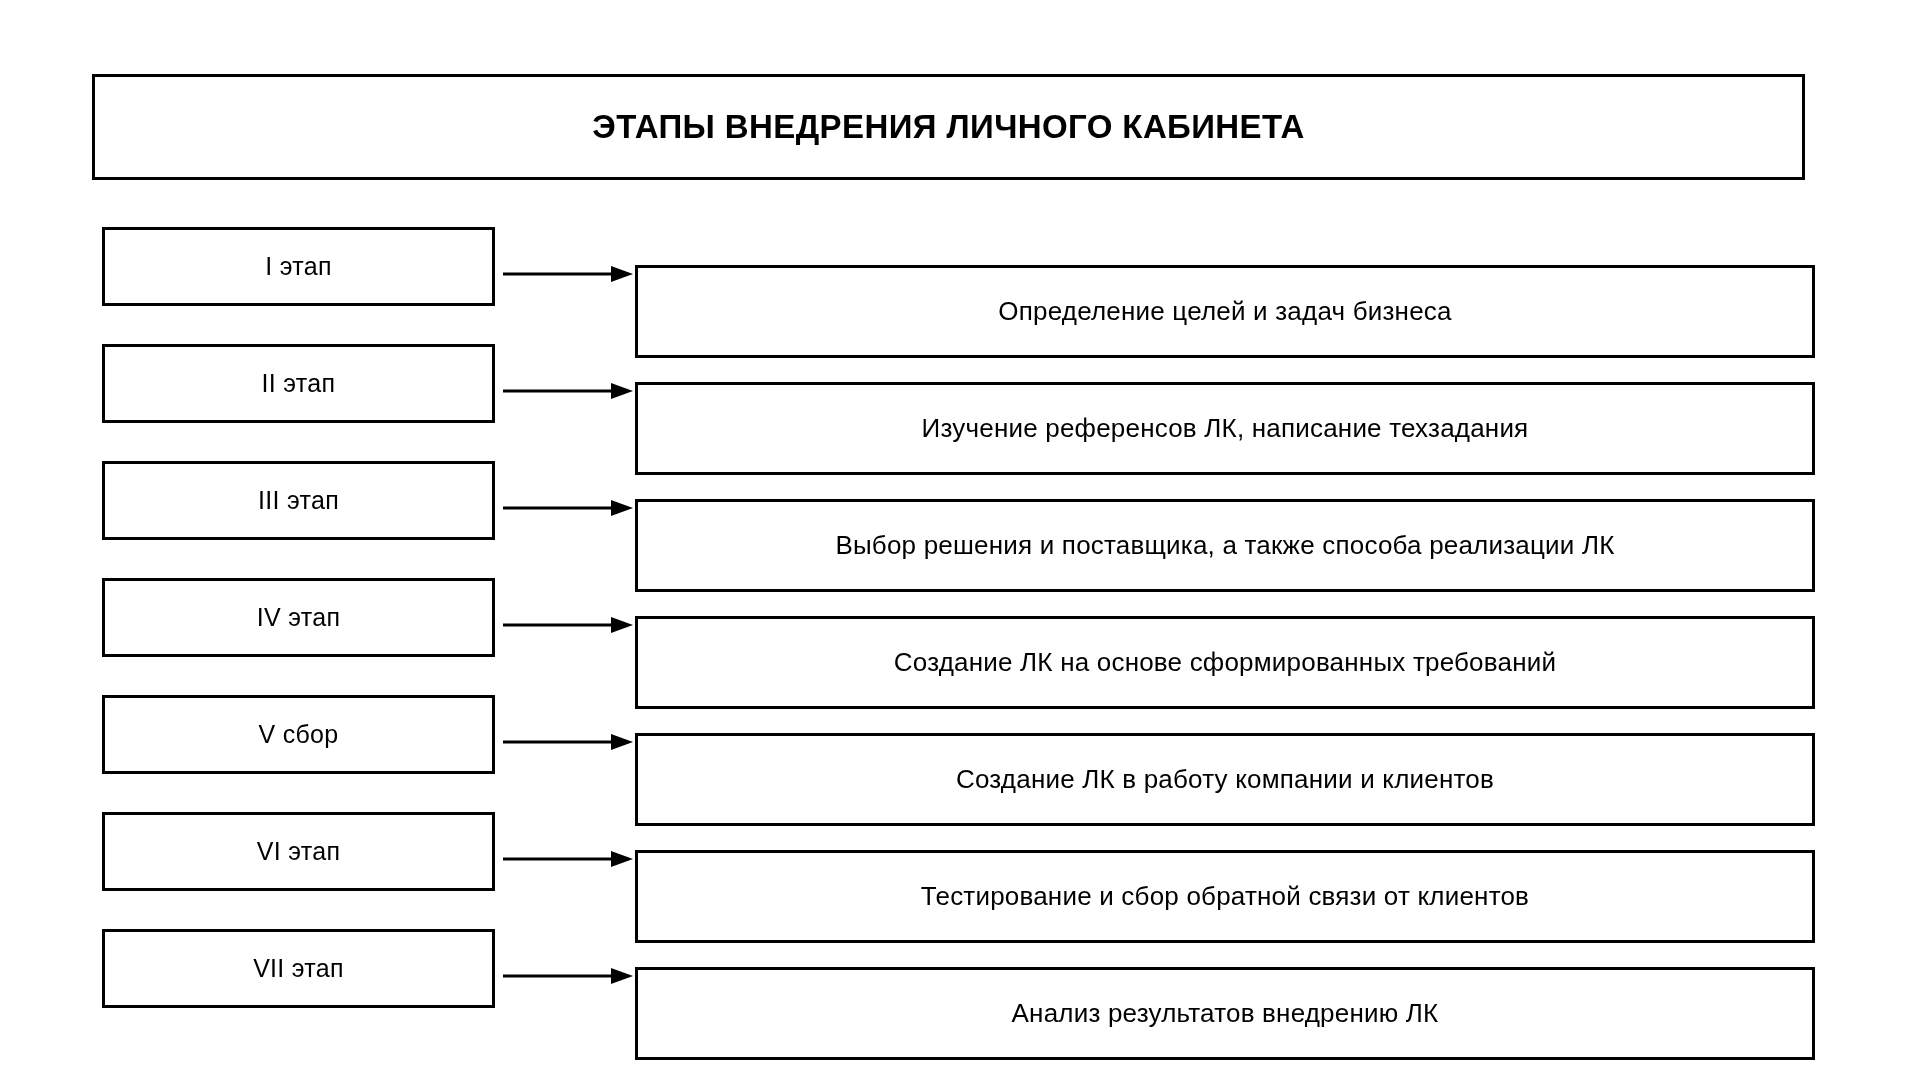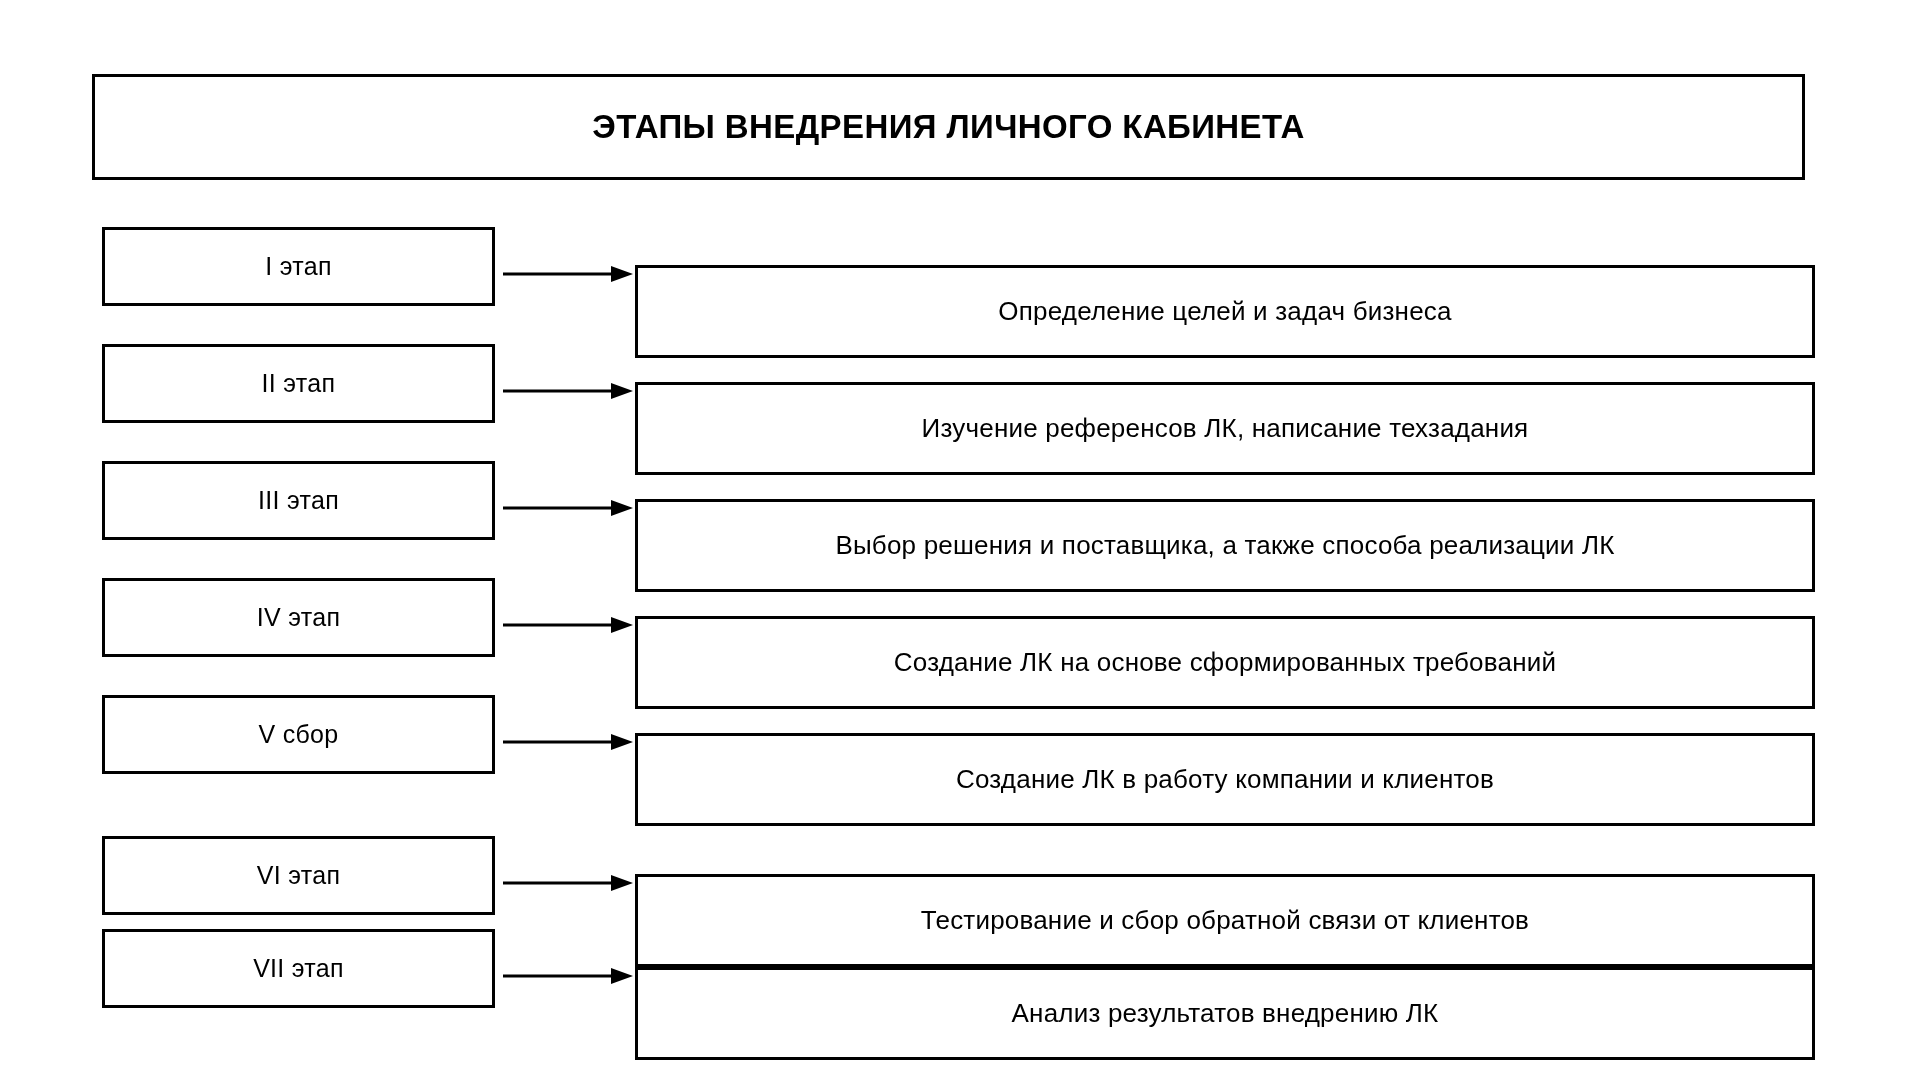--- a/index.html
+++ b/index.html
@@ -189,21 +189,21 @@
       <svg width="130" height="20" viewBox="0 0 130 20" aria-hidden="true">
         <line x1="0" y1="10" x2="112" y2="10" stroke="#000000" stroke-width="3"></line>
         <polygon points="108,2 130,10 108,18" fill="#000000"></polygon>
       </svg>
     </div>
     <div class="desc-box">
       <span class="desc-text">Создание ЛК в работу компании и клиентов</span>
     </div>
   </div>
 
-  <div class="row" style="top:836px;">
+  <div class="row" style="top:812px;">
     <div class="stage-box">
       <span class="stage-text">VI этап</span>
     </div>
     <div class="arrow">
       <svg width="130" height="20" viewBox="0 0 130 20" aria-hidden="true">
         <line x1="0" y1="10" x2="112" y2="10" stroke="#000000" stroke-width="3"></line>
         <polygon points="108,2 130,10 108,18" fill="#000000"></polygon>
       </svg>
     </div>
     <div class="desc-box">

